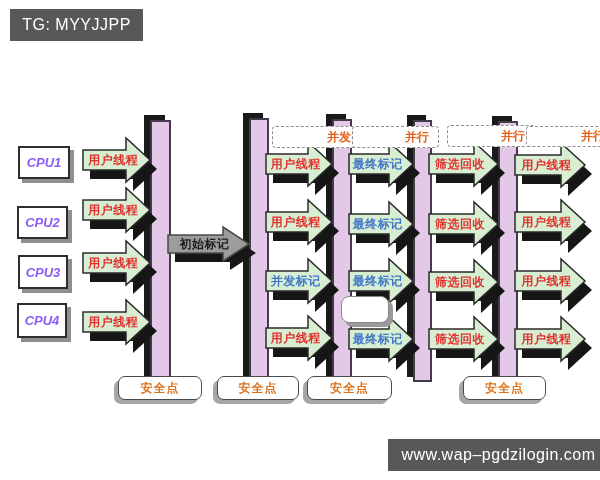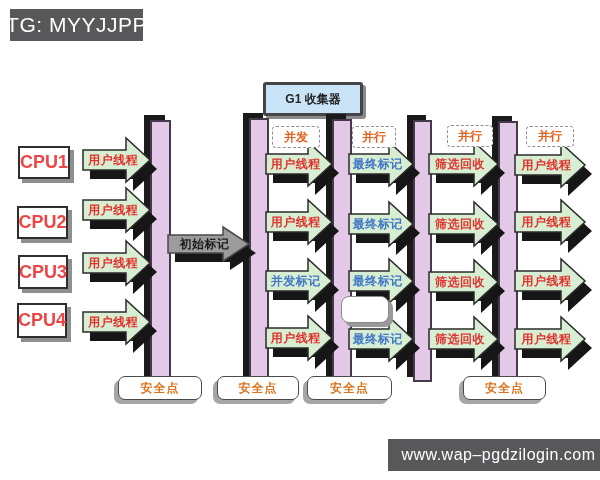--- a/index.html
+++ b/index.html
@@ -5,66 +5,63 @@
   html,body{margin:0;padding:0;background:#fff;}
   .canvas{
     position:relative;width:600px;height:480px;background:#ffffff;overflow:hidden;
     font-family:"Liberation Sans","DejaVu Sans",sans-serif;
   }
   .badge{
     position:absolute;background:#58585a;color:#fff;
     display:flex;align-items:center;justify-content:center;
     font-size:16px;letter-spacing:.5px;white-space:nowrap;
   }
-  .badge.tg{left:10px;top:9px;width:133px;height:32px;font-size:21px;}
+  .badge.tg{left:10px;top:9px;width:133px;height:32px;font-size:16px;}
   .badge.url{left:374px;top:439px;width:221px;height:32px;margin-left:14px;}
   .g1box{
     position:absolute;left:263px;top:82px;width:94px;height:28px;
     background:#c9e4f6;border:3px solid #454549;border-radius:3px;
     box-shadow:3px 3px 0 #8a8a8a;
     display:flex;align-items:center;justify-content:center;
     font-size:12px;font-weight:bold;color:#222;
   }
   .bar{
     position:absolute;background:#e4c8e8;border:2px solid #453a49;
     box-shadow:-6px -5px 0 #1a1a1a;
   }
   .cpu{
     position:absolute;background:#fff;border:2px solid #2e2e2e;
     box-shadow:4px 4px 0 #8f8f8f;
     display:flex;align-items:center;justify-content:center;
-    font-size:18px;font-weight:bold;color:#ef4444;
+    font-size:13px;font-weight:bold;color:#8b5cf6;font-style:italic;
   }
   .phase{
     position:absolute;background:#fff;border:1px dashed #8f8f8f;border-radius:4px;
     display:flex;align-items:center;justify-content:center;
-    font-size:12px;font-weight:bold;
+    font-size:12px;font-weight:bold;padding-left:43px;
   }
   .safept{
     position:absolute;height:22px;background:#fff;border:1px solid #4a4a4a;border-radius:7px;
     box-shadow:-4px 4px 0 #a6a6a6;
     display:flex;align-items:center;justify-content:center;
     font-size:12px;font-weight:bold;letter-spacing:1px;
   }
   .emptybox{
     position:absolute;left:341px;top:296px;width:46px;height:25px;
     background:#fff;border:1px solid #8a8a8a;border-radius:8px;
     box-shadow:4px 4px 0 #9a9a9a;
   }
   svg.arrow{position:absolute;overflow:visible;}
 </style>
 </head>
 <body>
 
 <div class="canvas">
   <div class="badge tg">TG: MYYJJPP</div>
 
-  <div class="g1box">
-    <span>G1 收集器</span>
-  </div>
 
   <div id="layer-bars">
       <div class="bar" style="left: 150px; top: 120px; width: 17px; height: 258px;"></div>
       <div class="bar" style="left: 249px; top: 118px; width: 16px; height: 260px;"></div>
       <div class="bar" style="left: 332px; top: 119px; width: 16px; height: 259px;"></div>
       <div class="bar" style="left: 413px; top: 120px; width: 15px; height: 258px;"></div>
       <div class="bar" style="left: 498px; top: 121px; width: 16px; height: 257px;"></div>
     </div>
   <div id="layer-cpus">
       <div class="cpu" style="left: 18px; top: 146px; width: 48px; height: 29px;">CPU1</div>

